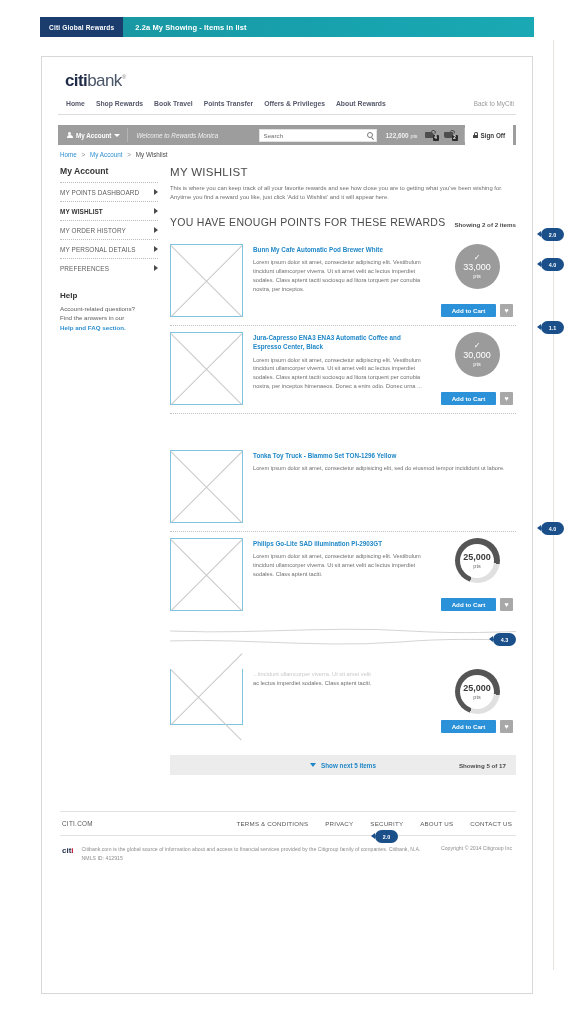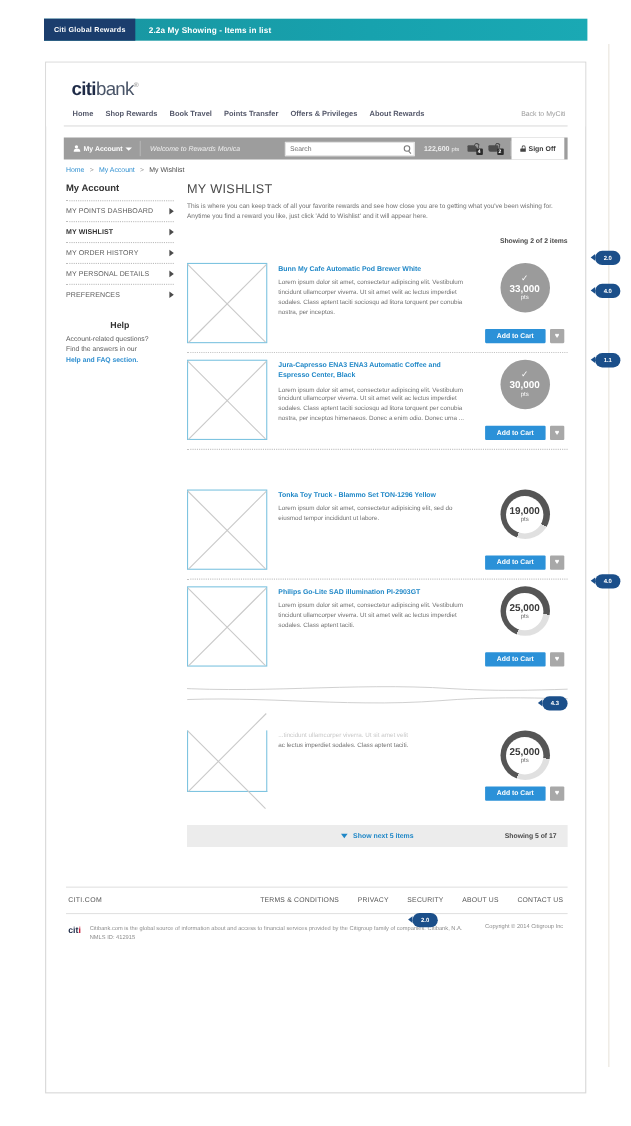--- a/index.html
+++ b/index.html
@@ -158,21 +158,21 @@
     font-size: 6.4px; color:#5c5c5c; letter-spacing:.1px;
   }
   .side-item:last-of-type { border-bottom: 1px dotted #bcbcbc; }
   .side-item.active { font-weight:bold; color:#333; }
   .side-item .arr {
     margin-left:auto;
     width:0;height:0;border-top:3px solid transparent;
     border-bottom:3px solid transparent;border-left:4px solid #4a4a4a;
   }
   .help-blk { padding-top: 14px; }
-  .help-blk h4 { font-size:8px; color:#333; padding-bottom:4px;text-align:center; }
+  .help-blk h4 { font-size:8px; color:#333; padding-bottom:4px; }
   .help-blk p { font-size:6.2px; color:#5c5c5c; line-height:1.5; }
   .help-blk a { color:#2f8fd0; font-weight:bold; text-decoration:none; }
 
   
   h1.page-title {
     font-size: 11.5px; font-weight:normal; color:#4a4a4a;
     letter-spacing:.3px; padding-bottom:6px;
   }
   .intro { font-size:5.9px; color:#6f6f6f; line-height:1.55; padding-bottom:14px; }
 
@@ -213,21 +213,21 @@
             align-items:center; }
 
   
   .pts-solid {
     width:45px; height:45px; border-radius:50%;
     background:#9b9b9b; color:#fff;
     display:flex; flex-direction:column; align-items:center;
     justify-content:center; gap:0px;
   }
   .pts-solid .chk { font-size:8px; line-height:8px; }
-  .pts-solid .num { font-size:9px; font-weight:bold; line-height:11px; }
+  .pts-solid .num { font-size:9px; font-weight:normal; line-height:11px; }
   .pts-solid .unit { font-size:5.5px; line-height:7px; }
 
   
   .pts-ring {
     width:45px; height:45px; border-radius:50%;
     display:flex; flex-direction:column; align-items:center;
     justify-content:center; position:relative;
   }
   .pts-ring .num { font-size:9px; font-weight:bold; color:#3b3b3b; line-height:11px; z-index:2;}
   .pts-ring .unit { font-size:5.5px; color:#6a6a6a; line-height:7px; z-index:2;}
@@ -414,20 +414,21 @@
           <a href="#">Help and FAQ section.</a>
         </p>
       </div>
     </div>
 
     <div class="main">
       <h1 class="page-title">MY WISHLIST</h1>
       <div class="intro">This is where you can keep track of all your favorite rewards and see how close you are to getting what you've been wishing for. Anytime you find a reward you like, just click 'Add to Wishlist' and it will appear here.</div>
 
       <div class="sec-head">
+        <h2>YOU HAVE ENOUGH POINTS FOR THESE REWARDS</h2>
         <span class="showing">Showing 2 of 2 items</span>
       </div>
 
       <div class="item">
         <div class="thumb"></div>
         <div class="idesc">
           <h3>Bunn My Cafe Automatic Pod Brewer White</h3>
           <p>Lorem ipsum dolor sit amet, consectetur adipiscing elit. Vestibulum tincidunt ullamcorper viverra. Ut sit amet velit ac lectus imperdiet sodales. Class aptent taciti sociosqu ad litora torquent per conubia nostra, per inceptos.</p>
         </div>
         <div class="iright">
@@ -463,32 +464,20 @@
       </div>
 
       <div style="height:30px"></div>
 
 
       <div class="item">
         <div class="thumb"></div>
         <div class="idesc">
           <h3>Tonka Toy Truck - Blammo Set TON-1296 Yellow</h3>
           <p>Lorem ipsum dolor sit amet, consectetur adipisicing elit, sed do eiusmod tempor incididunt ut labore.</p>
-        </div>
-        <div class="iright">
-          <div class="pts-ring">
-            <span class="ringbg" style="background: conic-gradient(from 200deg, rgb(85, 85, 85) 0deg, rgb(85, 85, 85) 280.8deg, rgb(224, 224, 224) 280.8deg, rgb(224, 224, 224) 360deg);"></span>
-            <span class="ringhole"></span>
-            <span class="num">19,000</span>
-            <span class="unit">pts</span>
-          </div>
-          <div class="add-row">
-            <button class="btn-add">Add to Cart</button>
-            <span class="btn-heart">♥</span>
-          </div>
         </div>
       </div>
 
       <div class="item nb">
         <div class="thumb"></div>
         <div class="idesc">
           <h3>Philips Go-Lite SAD illumination PI-2903GT</h3>
           <p>Lorem ipsum dolor sit amet, consectetur adipiscing elit. Vestibulum tincidunt ullamcorper viverra. Ut sit amet velit ac lectus imperdiet sodales. Class aptent taciti.</p>
         </div>
         <div class="iright">

